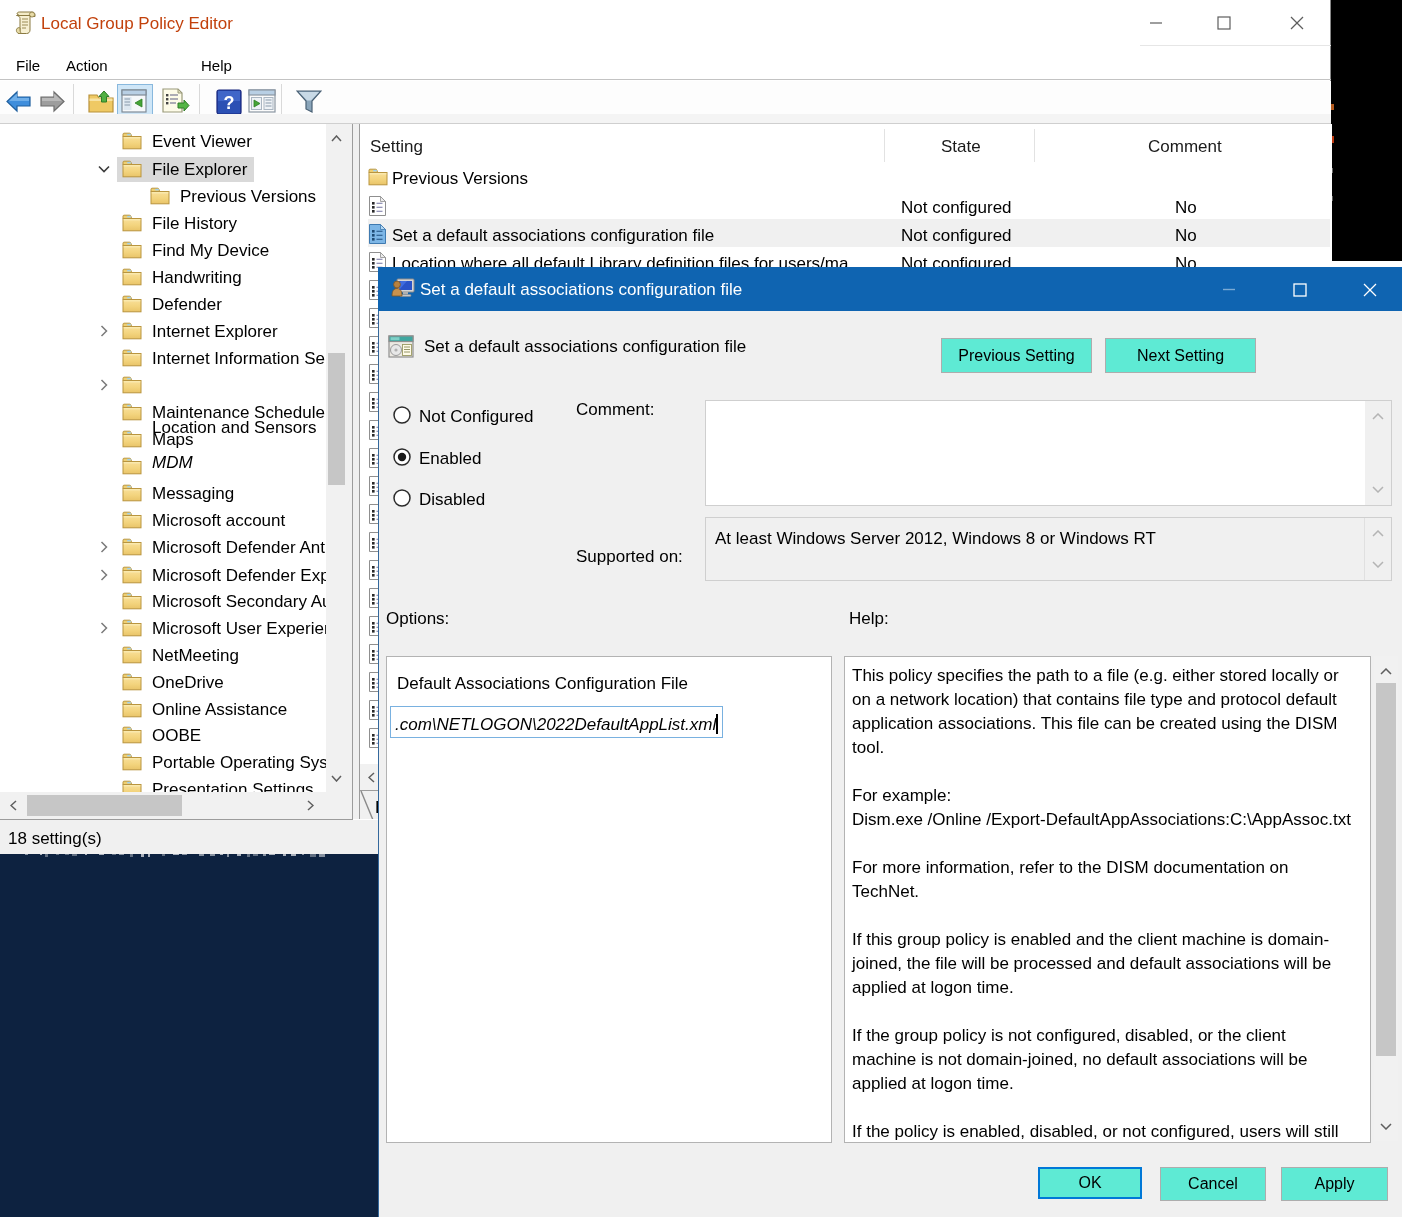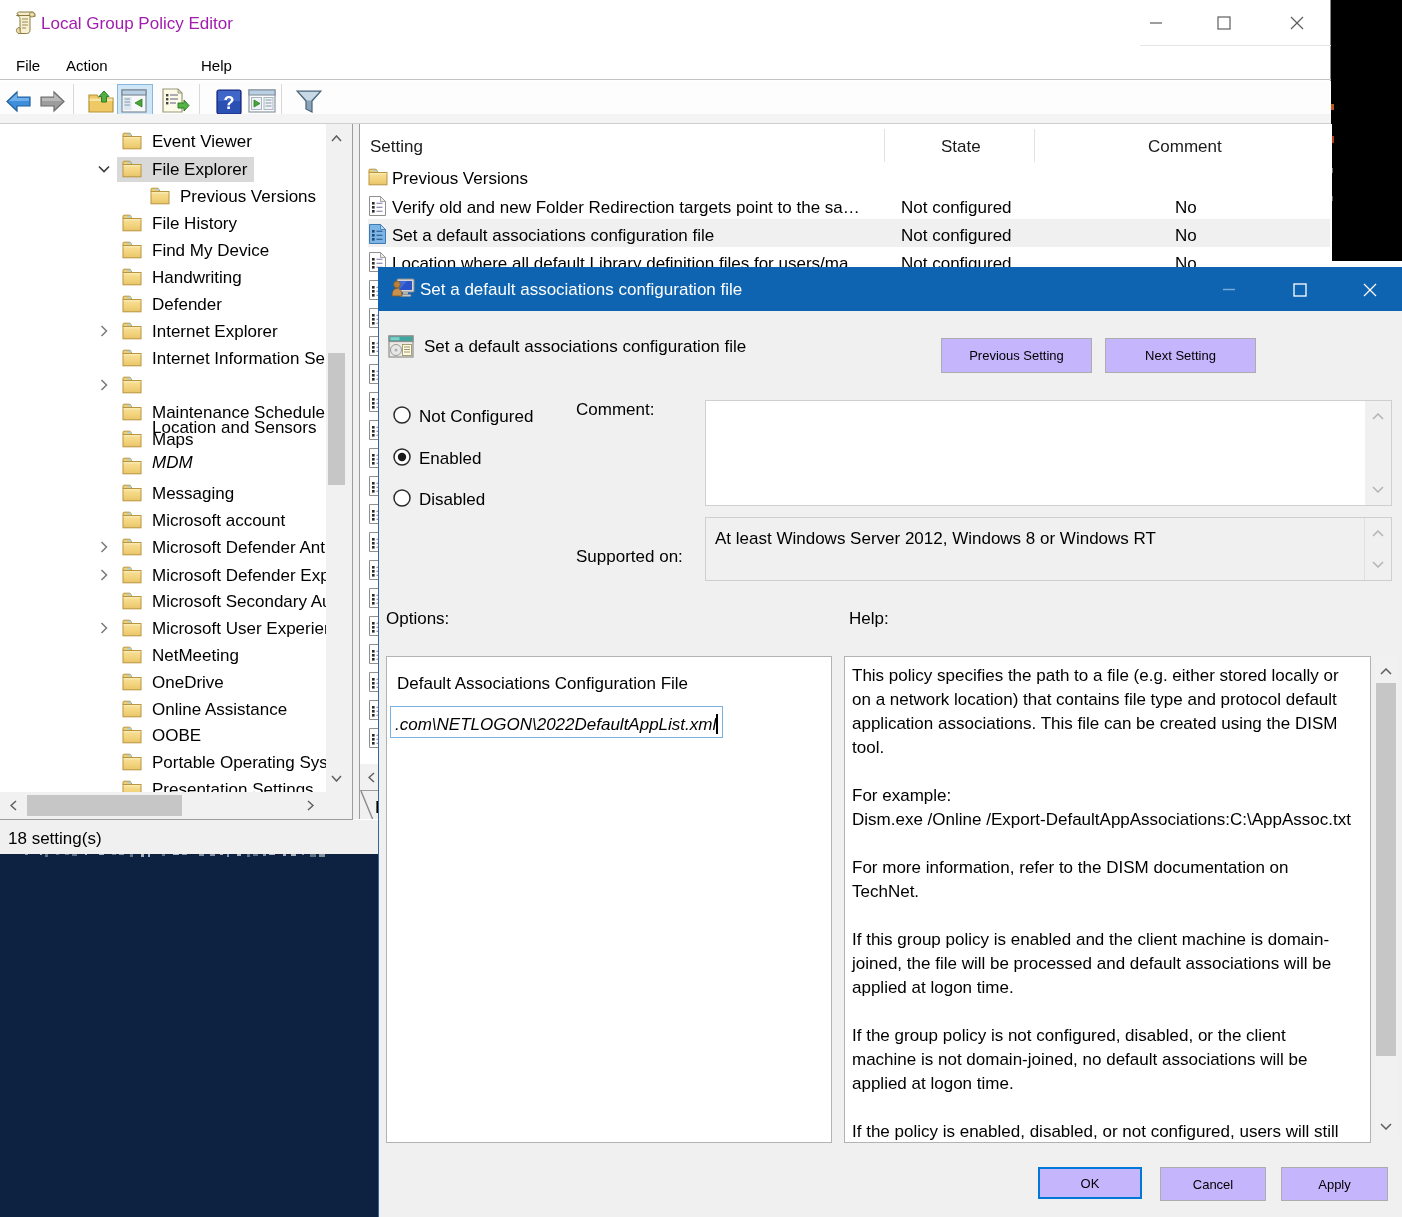--- a/index.html
+++ b/index.html
@@ -1,21 +1,21 @@
 <!DOCTYPE html>
 <html><head>
 <meta charset="utf-8">
 <style>
 html,body{margin:0;padding:0;}
 body{font-family:"Liberation Sans",sans-serif;}
 #stage{position:relative;width:1402px;height:1217px;background:#fff;overflow:hidden;font-family:"Liberation Sans",sans-serif;}
 .abs{position:absolute;}
 .txt{position:absolute;font-size:17px;color:#000;white-space:nowrap;line-height:1;}
 .t15{font-size:15px;}
-.btn{background:#c4b5fd;border:1px solid #adadad;font-size:13px;color:#000;display:flex;align-items:center;justify-content:center;box-sizing:border-box;}
+.btn{background:#5eead4;border:1px solid #adadad;font-size:16px;color:#000;display:flex;align-items:center;justify-content:center;box-sizing:border-box;}
 </style>
 </head>
 <body>
 <div id="stage">
   <svg width="0" height="0" style="position:absolute;">
     <defs>
       <linearGradient id="fgrad" x1="0" y1="0" x2="0" y2="1">
         <stop offset="0" stop-color="#f9e09a"></stop>
           <stop offset="0.55" stop-color="#f3d47e"></stop>
           <stop offset="1" stop-color="#e9c468"></stop>
@@ -105,21 +105,21 @@
       <ellipse cx="19" cy="3.6" rx="2.6" ry="2.5" fill="#e8dca8" stroke="#8a7a42" stroke-width="0.8"></ellipse>
       <path d="M3.5 4.5 L17 4.5 L17 19 C17 21 15.8 22.5 13.5 22.5 L5 22.5 C6.5 21.5 7 20.5 7 18.5 L7 7.5 C7 5.8 5.6 4.5 3.5 4.5 Z" fill="#f7f0d2" stroke="#8a7a42" stroke-width="1"></path>
       <path d="M6.8 22.5 C4.6 22.5 3.4 21.3 3.4 19.3 C3.4 17.6 4.6 16.6 6.2 16.6 L7 17 L7 19 C7 20.6 7.6 21.8 8.6 22.5 Z" fill="#e8dca8" stroke="#8a7a42" stroke-width="0.9"></path>
       <g stroke="#9a8b55" stroke-width="1">
           <line x1="9" y1="8" x2="15" y2="8"></line>
           <line x1="9" y1="11" x2="15" y2="11"></line>
           <line x1="9" y1="14" x2="15" y2="14"></line>
           <line x1="9" y1="17" x2="13" y2="17"></line>
         </g>
     </svg>
-    <div class="txt" style="left:41px;top:15px;font-size:17px;color:#a21caf;">Local Group Policy Editor</div>
+    <div class="txt" style="left:41px;top:15px;font-size:17px;color:#c2410c;">Local Group Policy Editor</div>
 
     <svg class="abs" style="left:1145px;top:13px;" width="170" height="20" viewBox="0 0 170 20">
       <g stroke="#5e5e5e" stroke-width="1.2" fill="none">
         <line x1="5" y1="10" x2="17" y2="10"></line>
         <rect x="73" y="4" width="12" height="12"></rect>
         <line x1="146" y1="4" x2="158" y2="16"></line>
           <line x1="158" y1="4" x2="146" y2="16"></line>
       </g>
     </svg>
 
@@ -358,21 +358,20 @@
       <div class="abs" style="left:674px;top:5px;width:1px;height:33px;background:#e2e2e2;"></div>
 
       <svg class="abs" style="left:8px;top:44px;" width="20" height="18">
           <use href="#folder"></use>
         </svg>
       <div class="txt" style="left:32px;top:46px;">Previous Versions</div>
 
       <svg class="abs" style="left:9px;top:72px;" width="17" height="20">
           <use href="#doc"></use>
         </svg>
-      <div class="txt" style="left:32px;top:75px;">Verify old and new Folder Redirection targets point to the sa…</div>
       <div class="txt" style="left:541px;top:75px;">Not configured</div>
       <div class="txt" style="left:815px;top:75px;">No</div>
 
       <div class="abs" style="left:8px;top:95px;width:962px;height:28px;background:#f0f0f0;"></div>
       <svg class="abs" style="left:9px;top:100px;" width="17" height="20">
           <use href="#docsel"></use>
         </svg>
       <div class="txt" style="left:32px;top:103px;">Set a default associations configuration file</div>
       <div class="txt" style="left:541px;top:103px;">Not configured</div>
       <div class="txt" style="left:815px;top:103px;">No</div>

